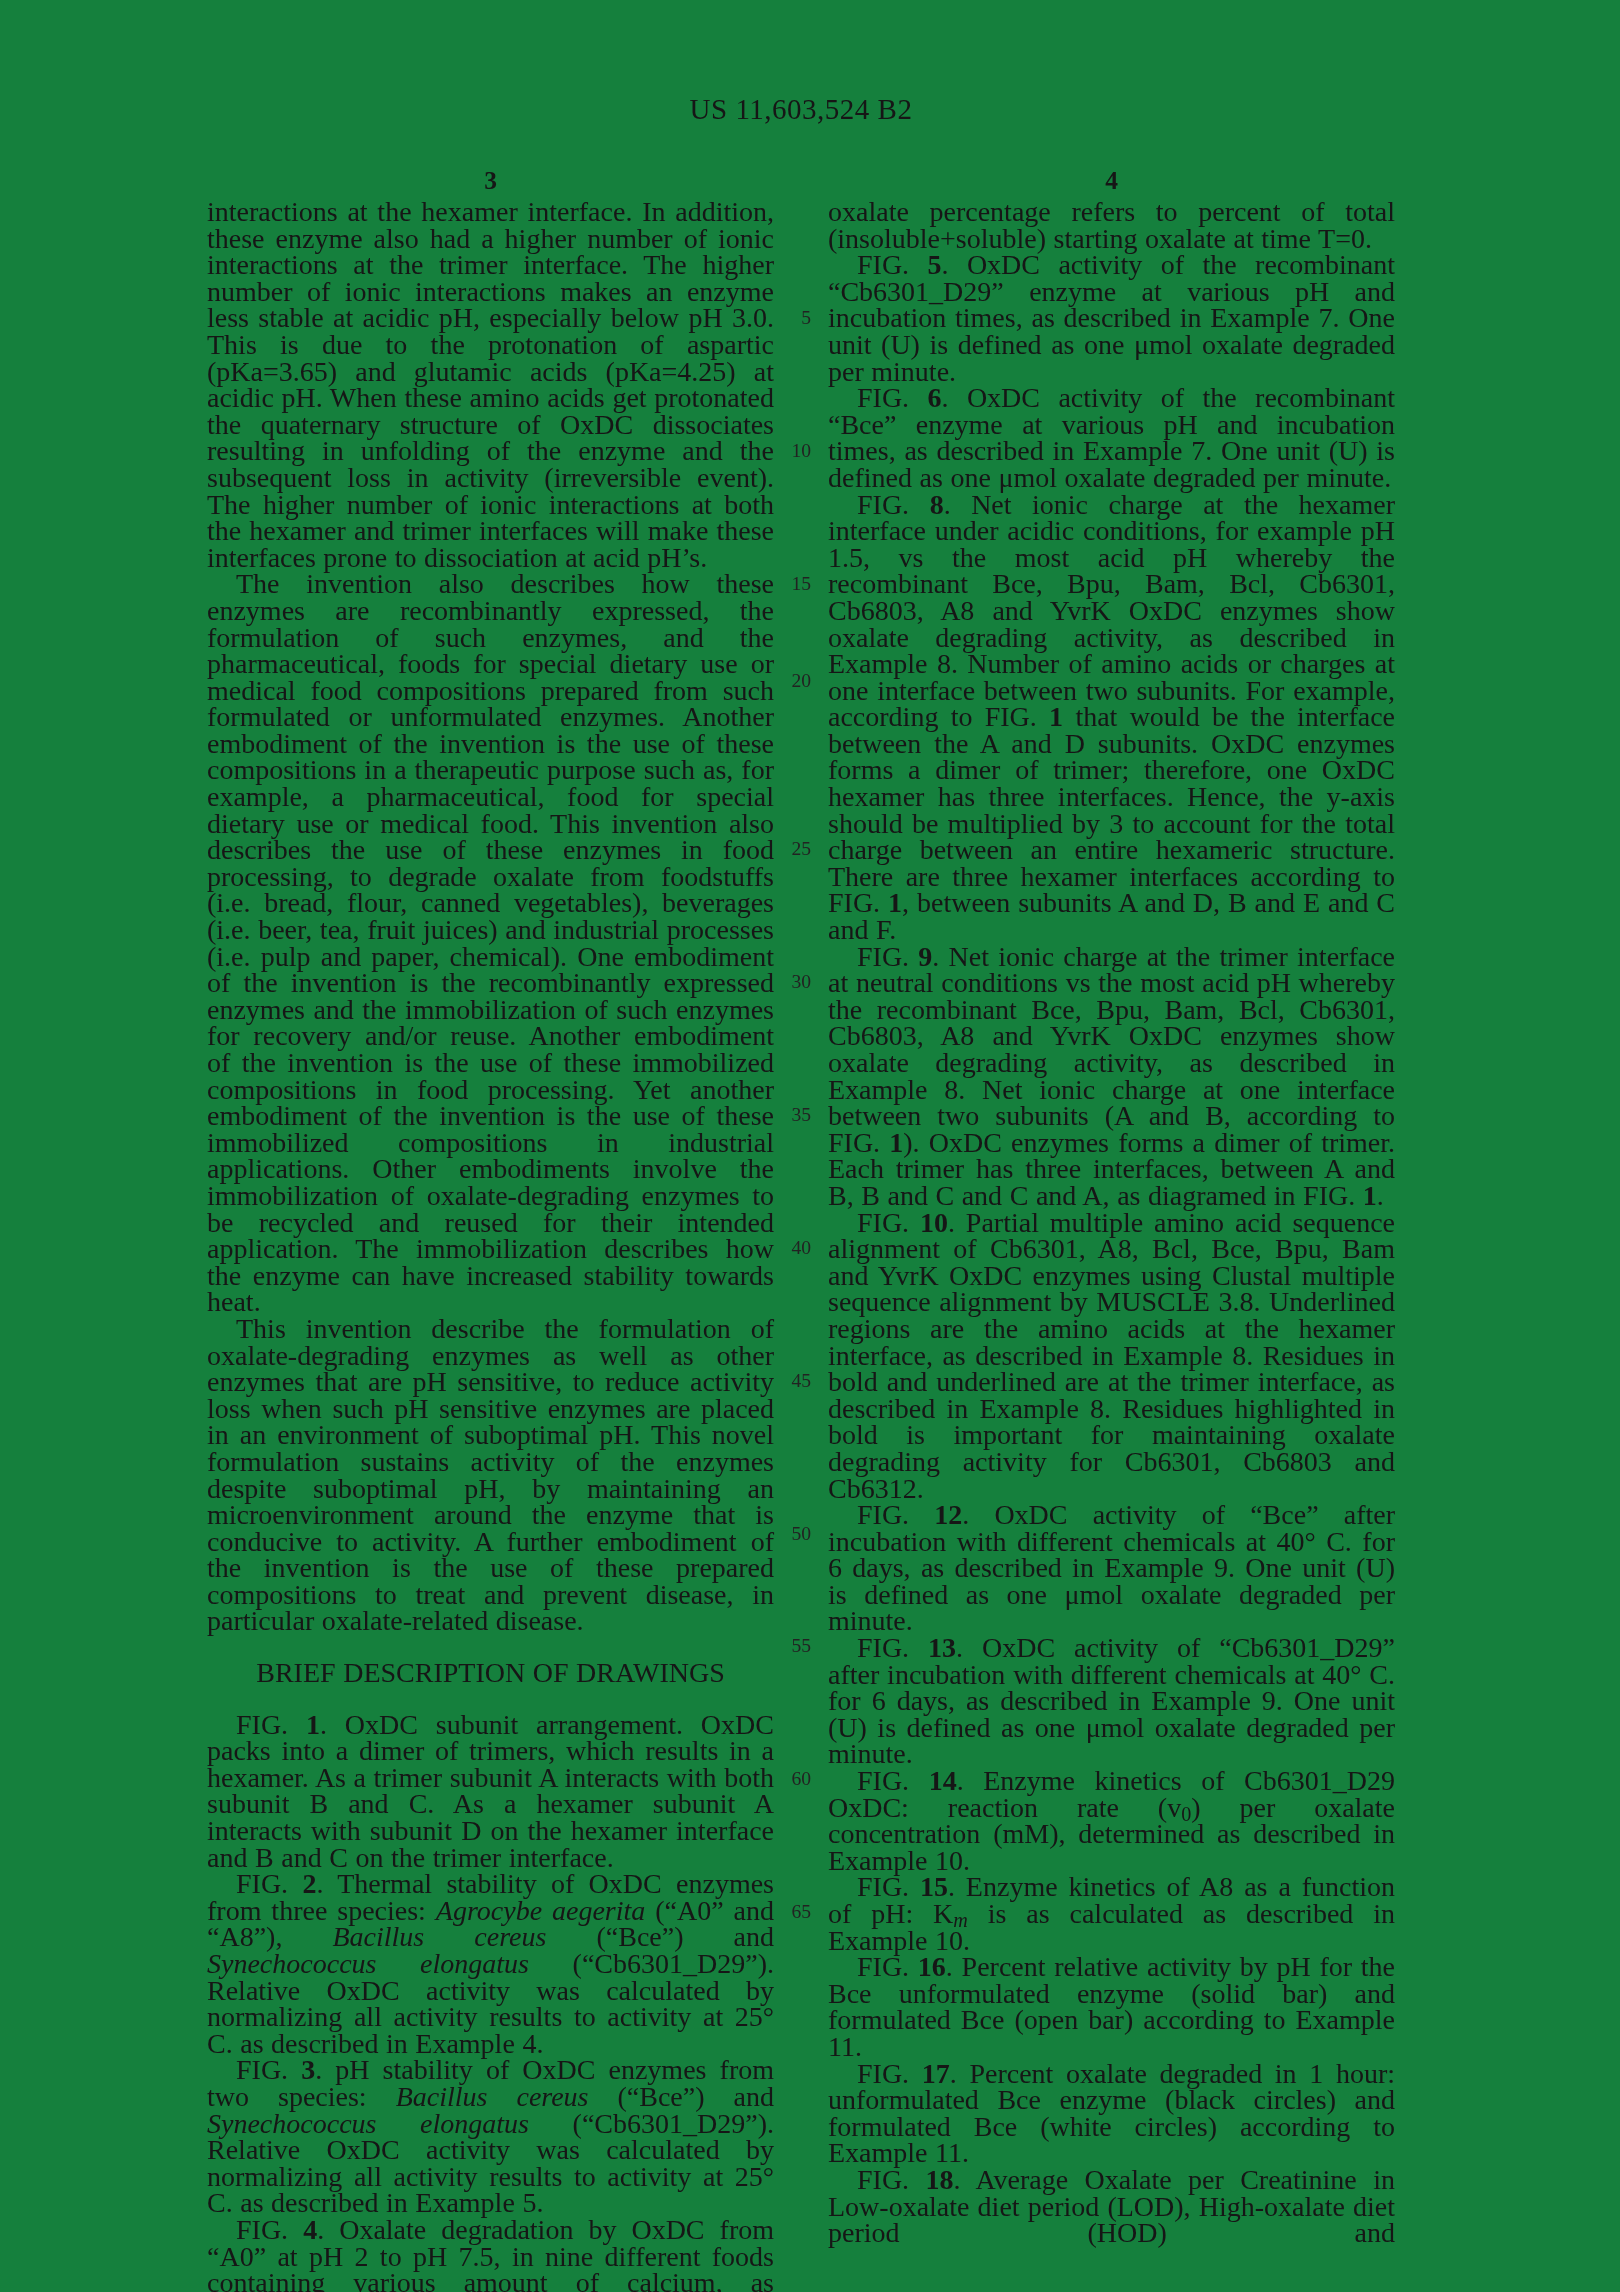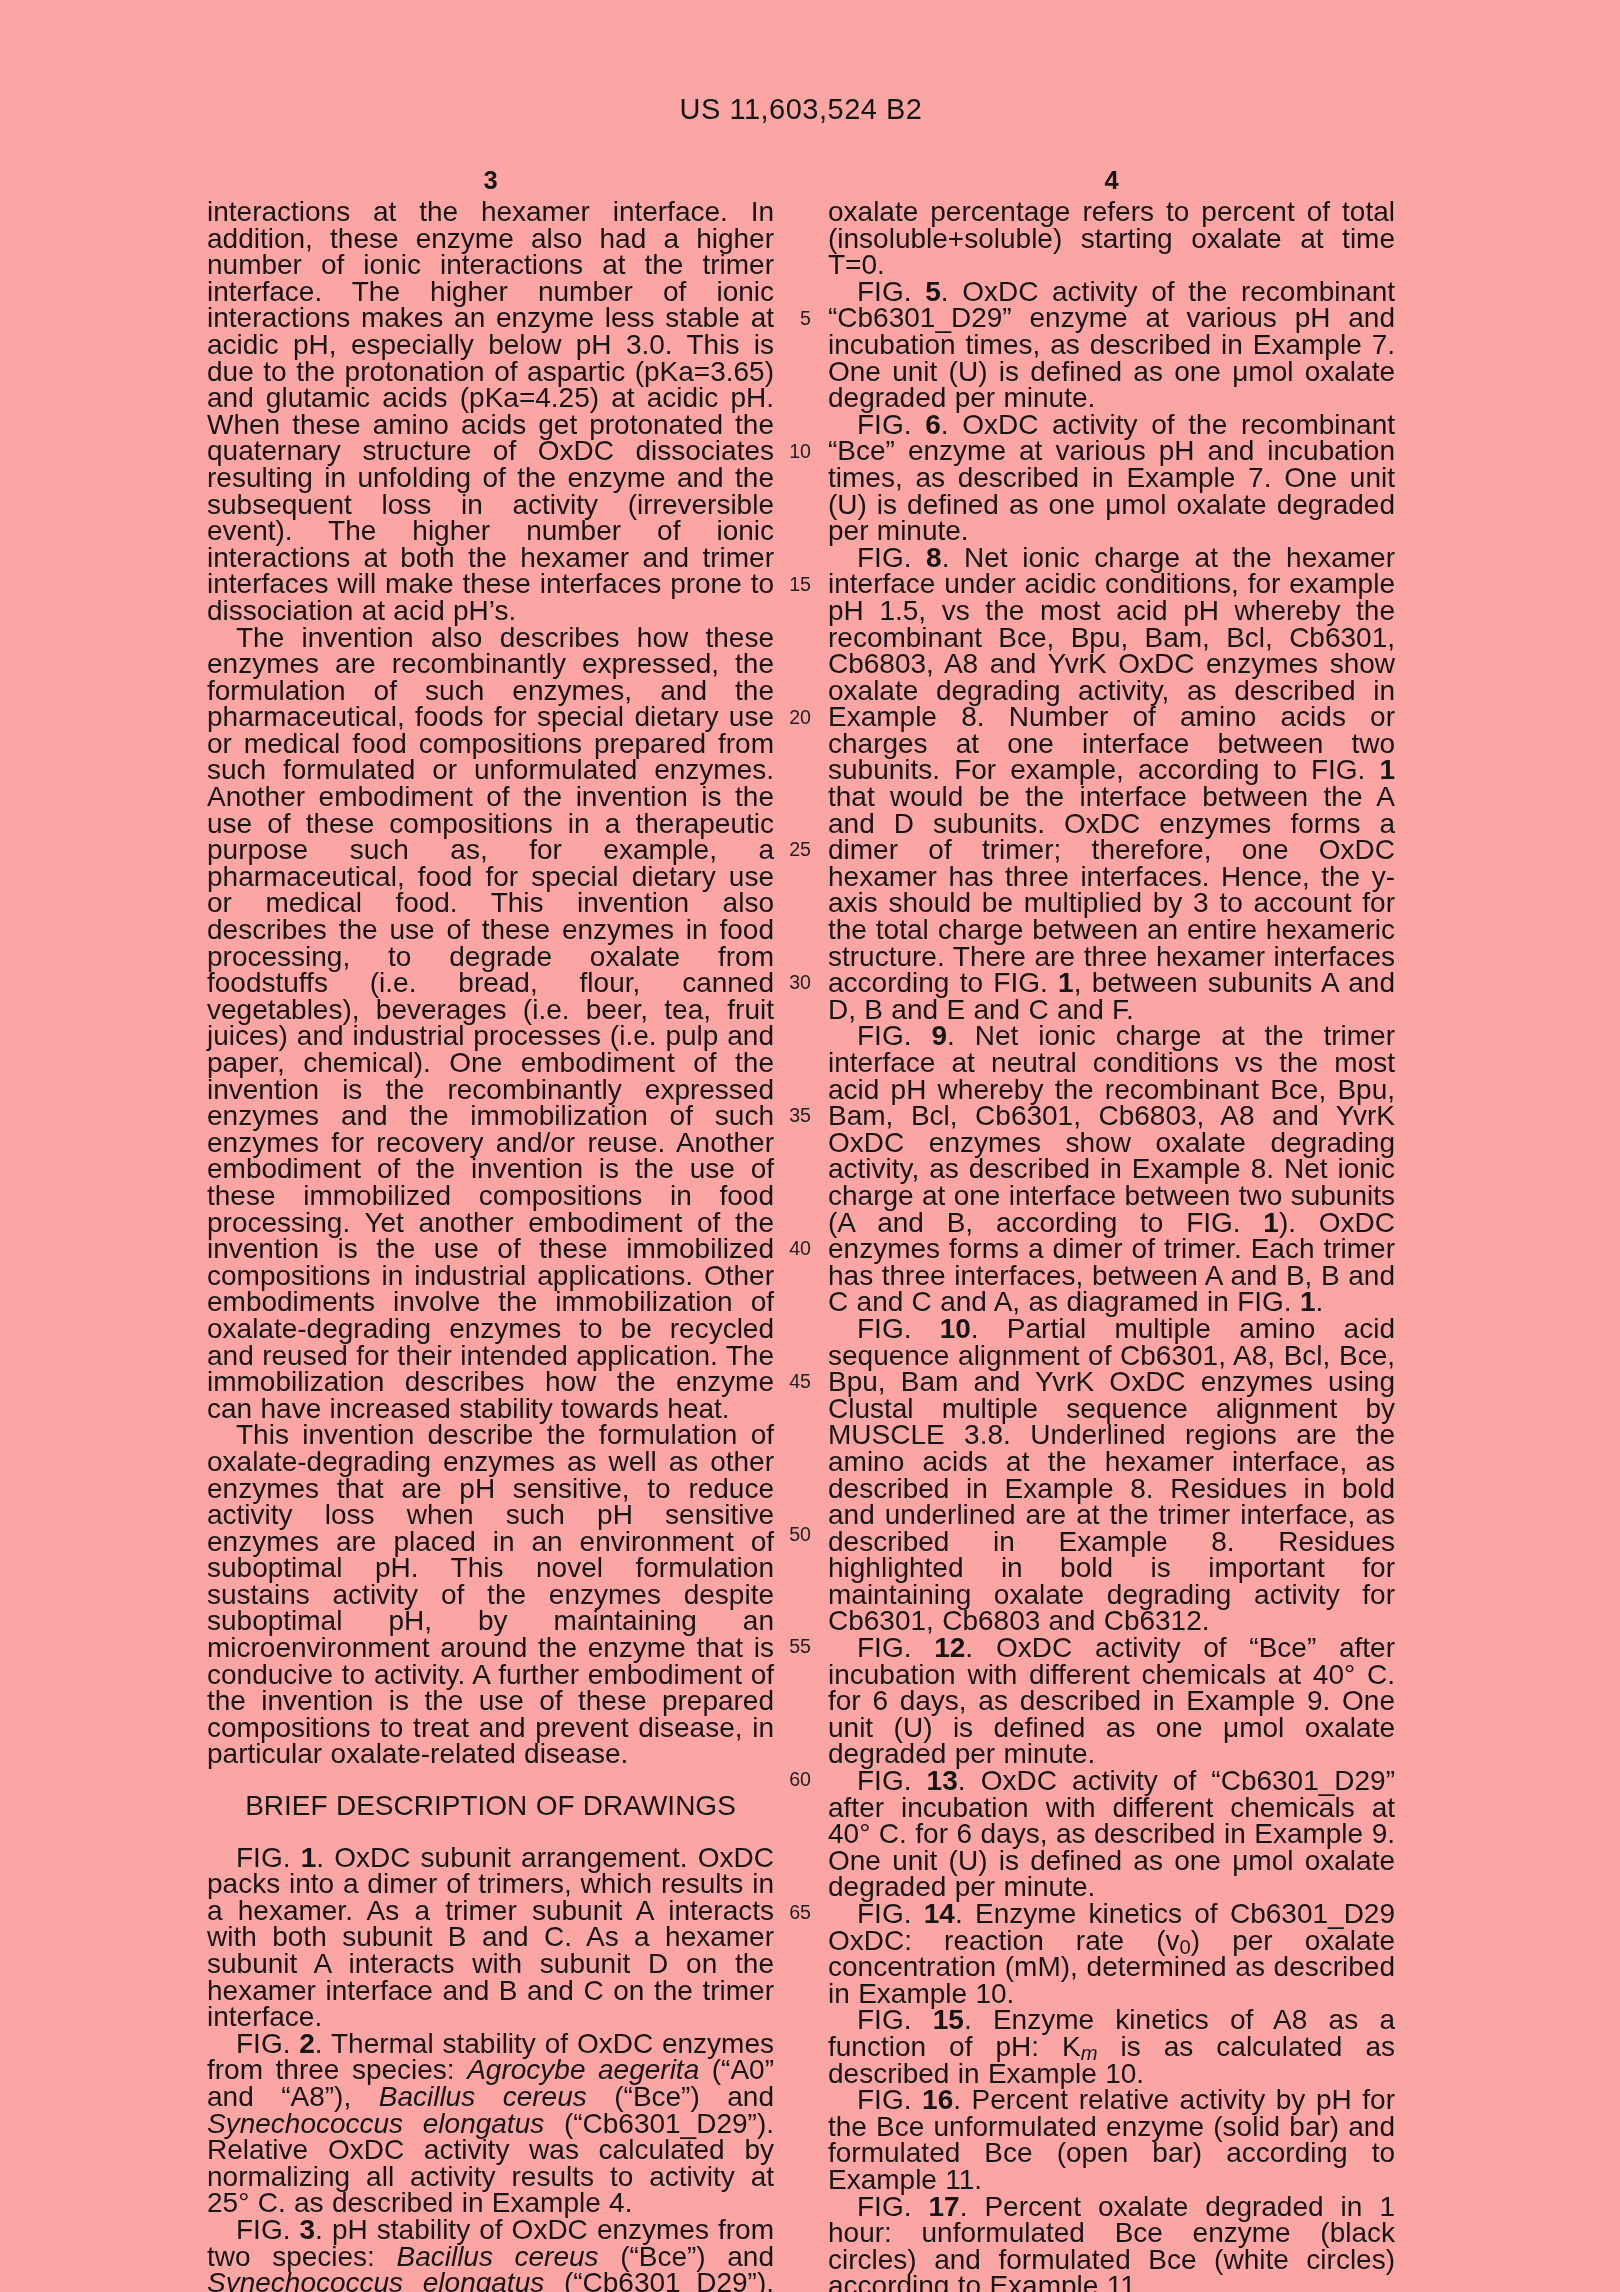--- a/index.html
+++ b/index.html
@@ -1,19 +1,19 @@
 <!DOCTYPE html>
 <html><head>
 <meta charset="utf-8">
 <title>US 11,603,524 B2 — page</title>
 <style>
   html,body{margin:0;padding:0;background:#ffffff;}
   .page{
-    position:relative;width:1620px;height:2293px;background:#fca5a5;
-    font-family:Liberation Sans, sans-serif;color:#161616;
+    position:relative;width:1620px;height:2293px;background:#15803d;
+    font-family:Liberation Serif, serif;color:#161616;
     overflow:hidden;
   }
   .patent-number{
     position:absolute;top:93px;left:207px;width:1188px;
     text-align:center;font-size:29px;letter-spacing:0.5px;white-space:nowrap;
   }
   .col-head{position:absolute;top:166px;font-weight:bold;font-size:25.5px;text-align:center;width:567px;}
   .col-head.left{left:207px;}
   .col-head.right{left:828px;}
   .column{
@@ -71,21 +71,21 @@
       <p class="body-par indent"><span>FIG. </span><span class="s-b">15</span><span>. Enzyme kinetics of A8 as a function of pH: K</span><span class="s-subi">m</span><span> is as calculated as described in Example 10.</span></p>
       <p class="body-par indent"><span>FIG. </span><span class="s-b">16</span><span>. Percent relative activity by pH for the Bce unformulated enzyme (solid bar) and formulated Bce (open bar) according to Example 11.</span></p>
       <p class="body-par indent"><span>FIG. </span><span class="s-b">17</span><span>. Percent oxalate degraded in 1 hour: unformulated Bce enzyme (black circles) and formulated Bce (white circles) according to Example 11.</span></p>
       <p class="body-par indent cont"><span>FIG. </span><span class="s-b">18</span><span>. Average Oxalate per Creatinine in Low-oxalate diet period (LOD), High-oxalate diet period (HOD) and</span></p>
     </div>
 
   <div class="gutter">
       <div class="line-no" style="top: 305px;">5</div>
       <div class="line-no" style="top: 438px;">10</div>
       <div class="line-no" style="top: 571px;">15</div>
-      <div class="line-no" style="top: 704px; text-align: right;">20</div>
+      <div class="line-no" style="top: 668px; text-align: right;">20</div>
       <div class="line-no" style="top: 836px;">25</div>
       <div class="line-no" style="top: 969px;">30</div>
       <div class="line-no" style="top: 1102px;">35</div>
       <div class="line-no" style="top: 1235px;">40</div>
       <div class="line-no" style="top: 1368px;">45</div>
       <div class="line-no" style="top: 1501px; margin-top: 20px;">50</div>
       <div class="line-no" style="top: 1633px;">55</div>
       <div class="line-no" style="top: 1766px;">60</div>
       <div class="line-no" style="top: 1899px;">65</div>
     </div>

